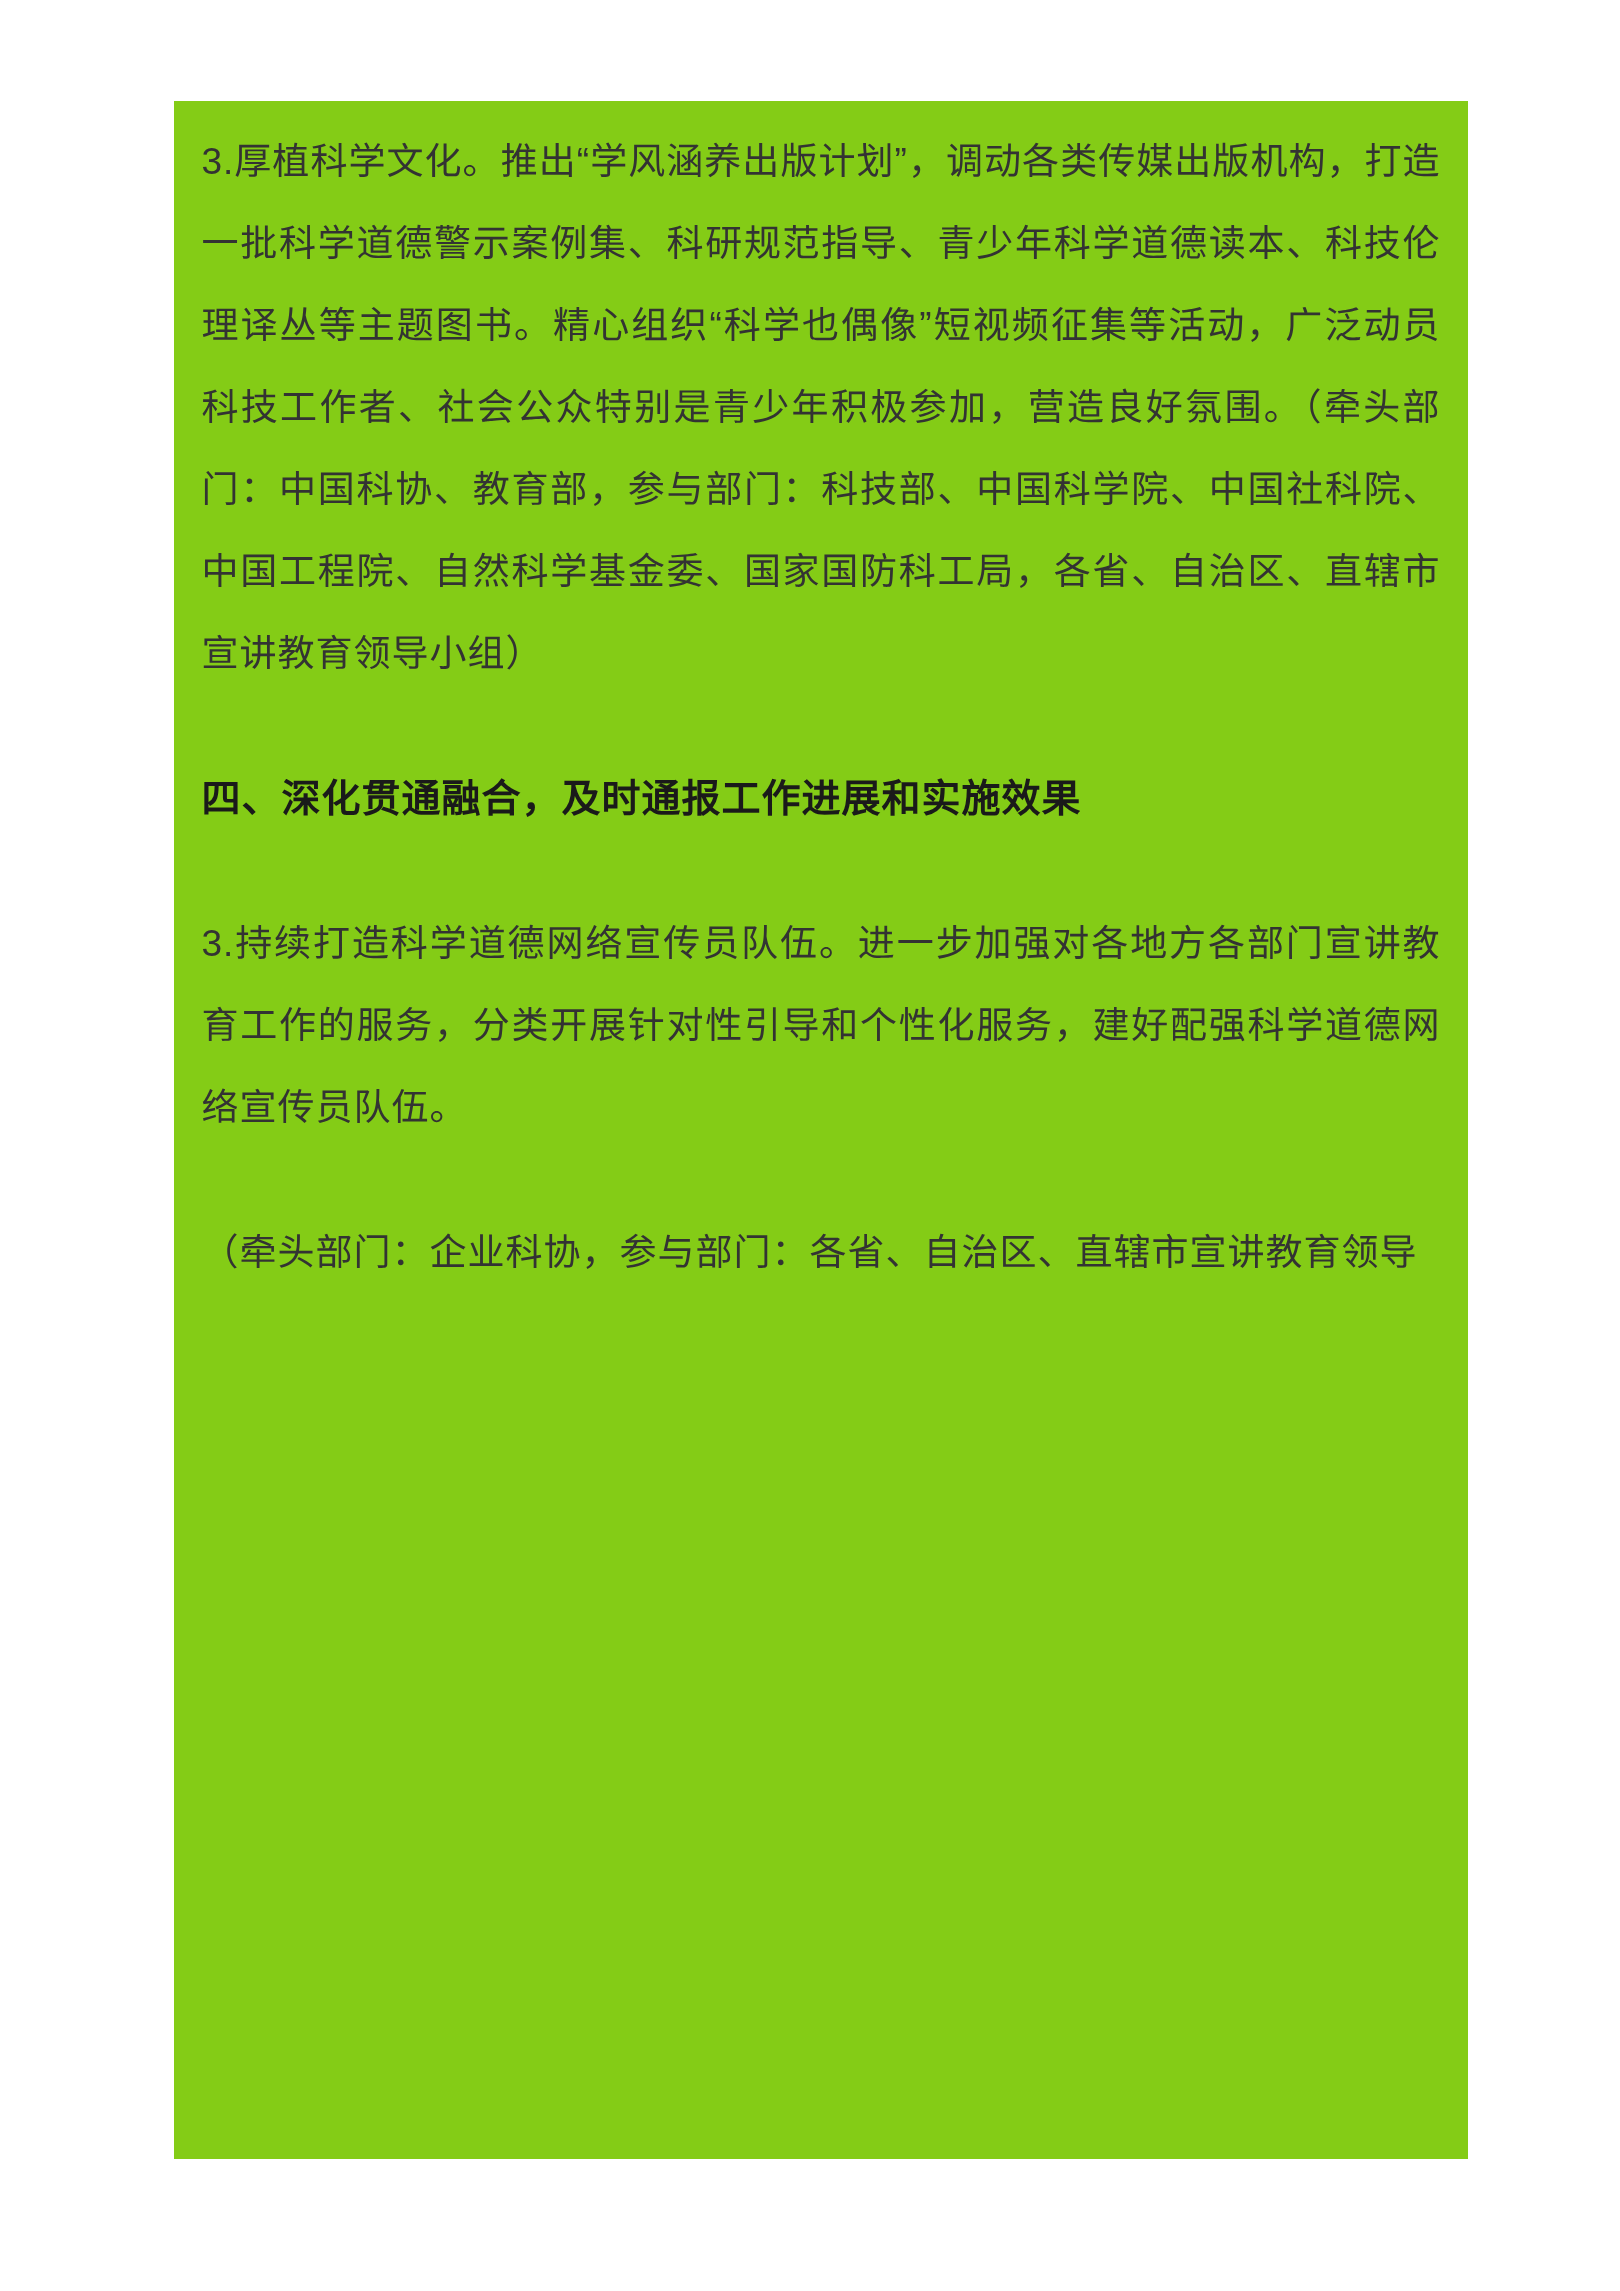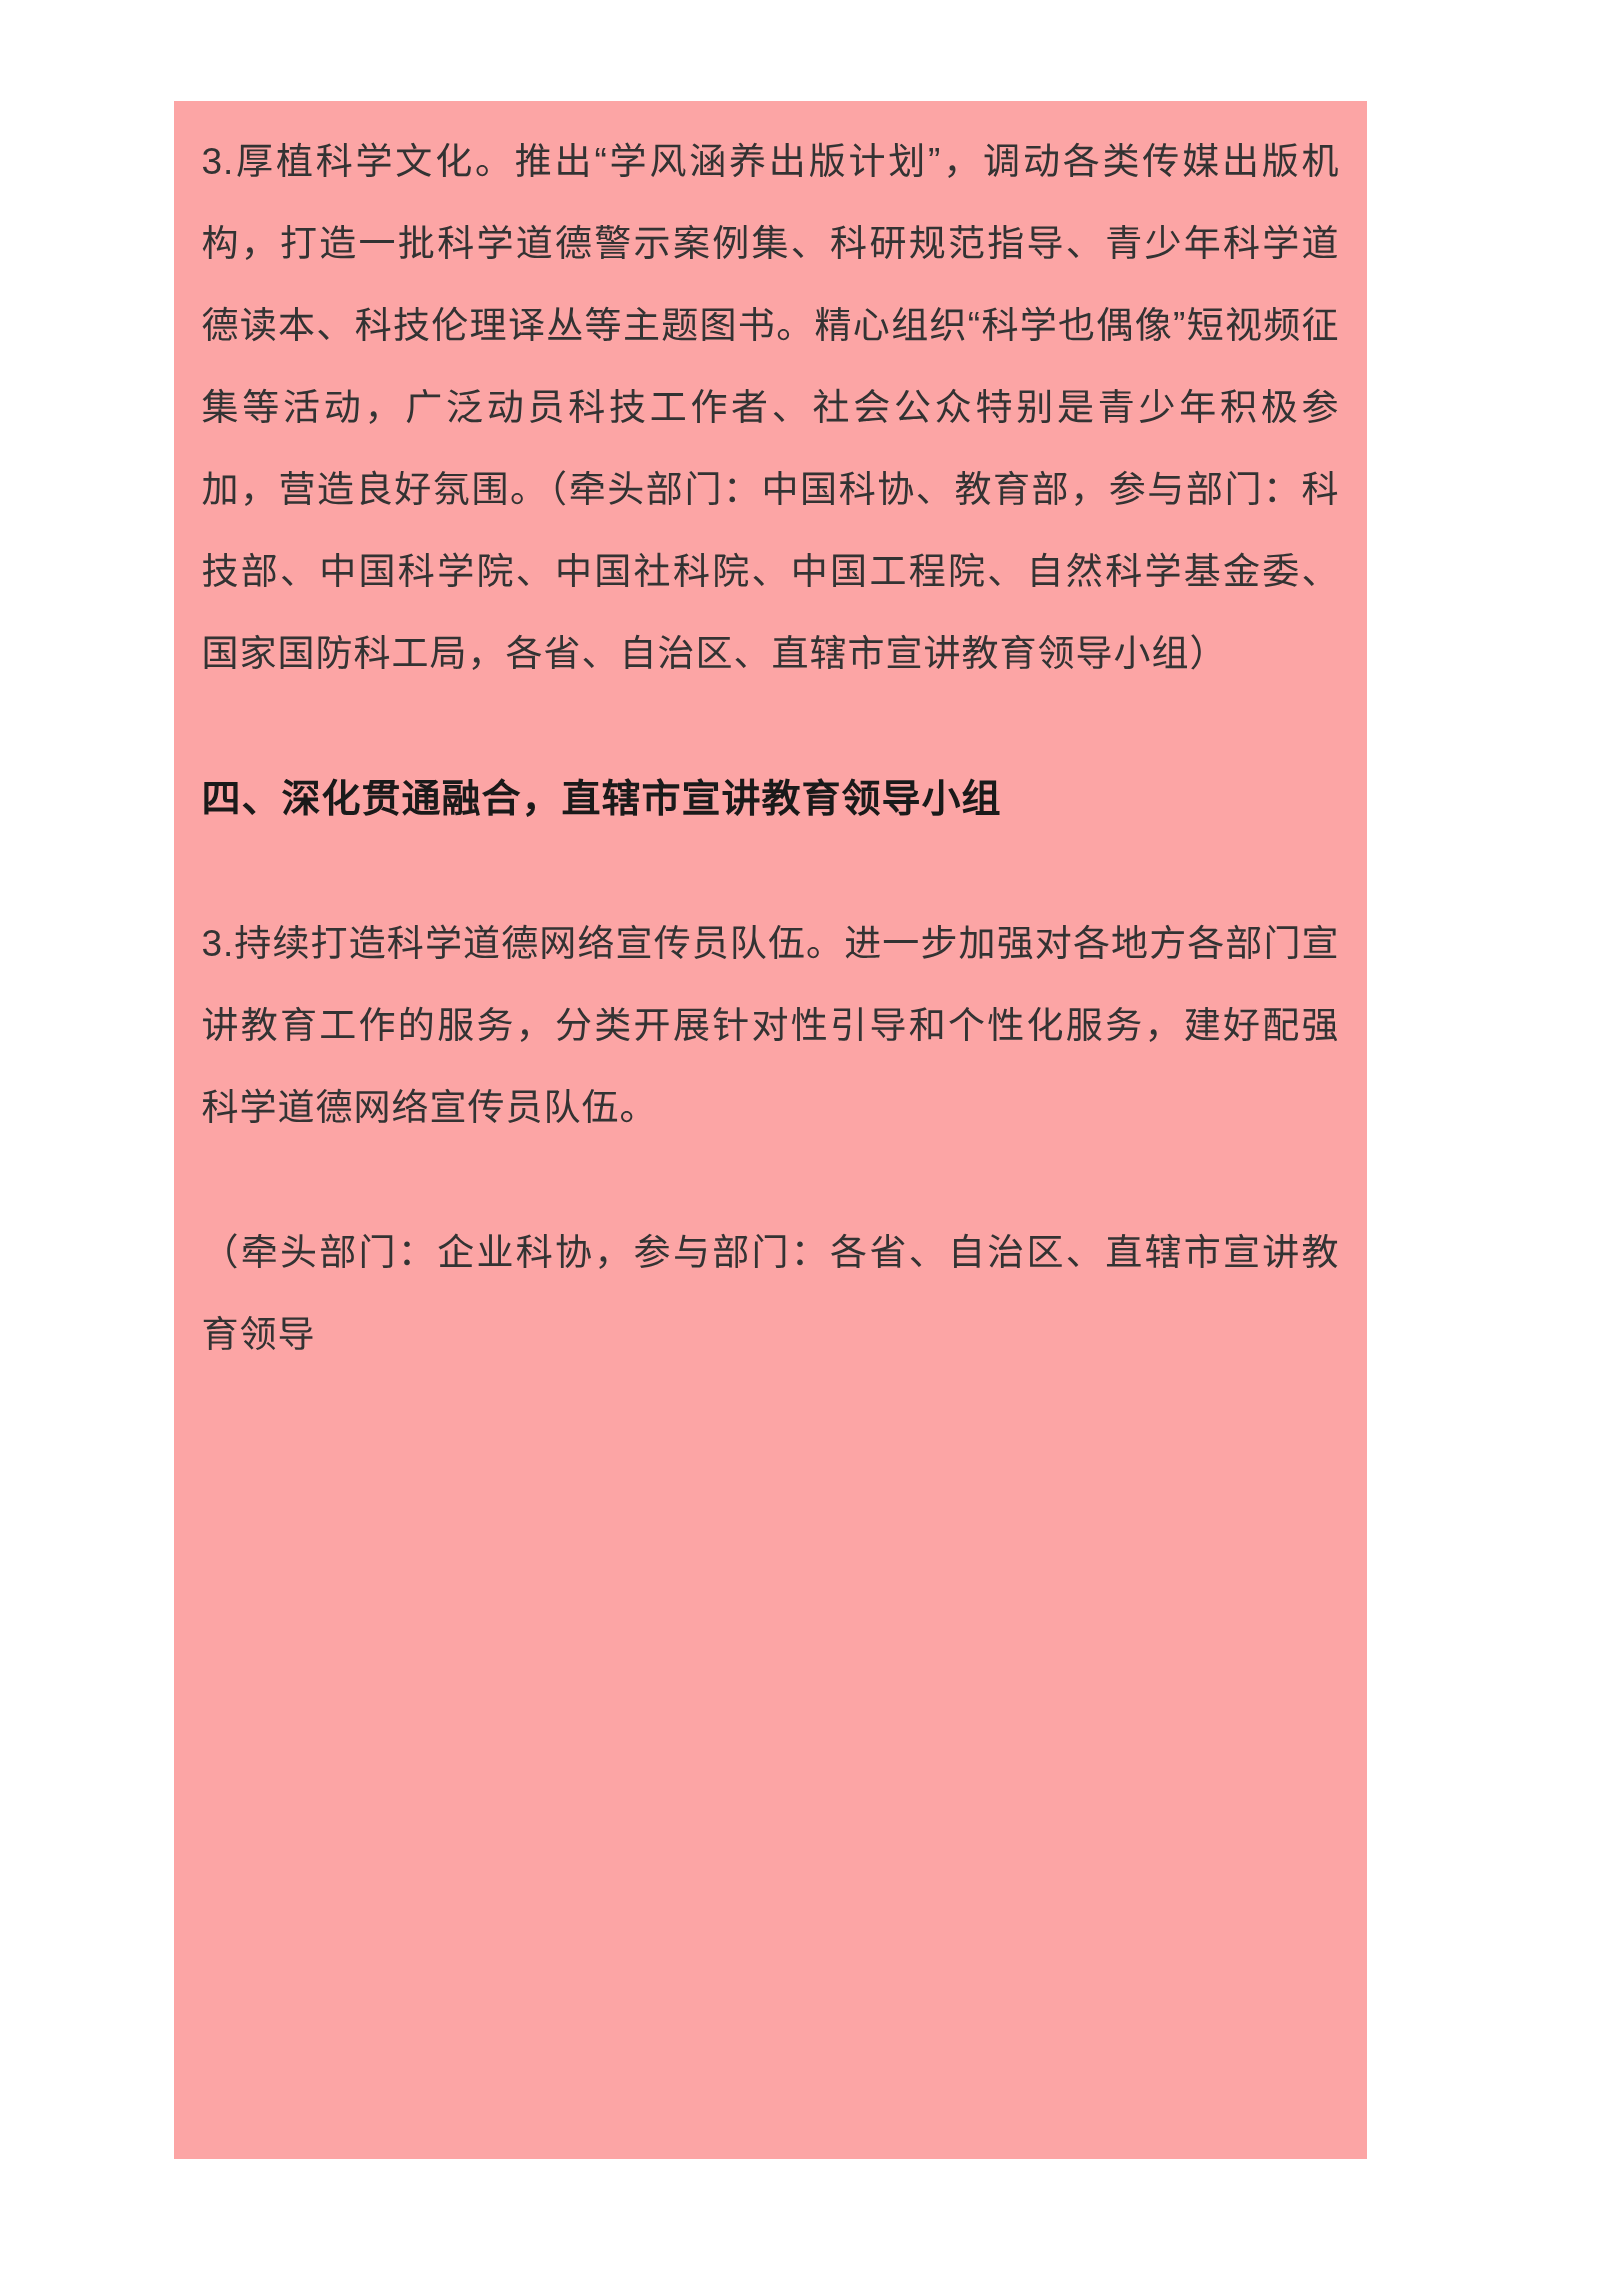--- a/index.html
+++ b/index.html
@@ -10,25 +10,25 @@
     width: 1620px;
     height: 2292px;
     position: relative;
     background: #ffffff;
     font-family: "Liberation Sans", "DejaVu Sans", sans-serif;
   }
   .content-panel {
     position: absolute;
     left: 174px;
     top: 101px;
-    width: 1193px;
+    width: 1294px;
     height: 2058px;
     box-sizing: border-box;
     padding: 19.6px 27.4px;
-    background: #fca5a5;
+    background: #84cc16;
     overflow: hidden;
   }
   .body-para {
     margin: 0 0 63px 0;
     font-size: 37px;
     line-height: 82px;
     letter-spacing: 1px;
     color: #333333;
     text-align: justify;
     text-justify: inter-ideograph;
@@ -43,21 +43,21 @@
     color: #1a1a1a;
     text-align: left;
   }
 </style>
 </head>
 <body>
 
 <div class="content-panel">
   <p class="body-para">3.厚植科学文化。推出“学风涵养出版计划”，调动各类传媒出版机构，打造一批科学道德警示案例集、科研规范指导、青少年科学道德读本、科技伦理译丛等主题图书。精心组织“科学也偶像”短视频征集等活动，广泛动员科技工作者、社会公众特别是青少年积极参加，营造良好氛围。（牵头部门：中国科协、教育部，参与部门：科技部、中国科学院、中国社科院、中国工程院、自然科学基金委、国家国防科工局，各省、自治区、直辖市宣讲教育领导小组）</p>
 
-  <h2 class="section-heading">四、深化贯通融合，直辖市宣讲教育领导小组</h2>
+  <h2 class="section-heading">四、深化贯通融合，及时通报工作进展和实施效果</h2>
 
 
 
   <p class="body-para">3.持续打造科学道德网络宣传员队伍。进一步加强对各地方各部门宣讲教育工作的服务，分类开展针对性引导和个性化服务，建好配强科学道德网络宣传员队伍。</p>
 
   <p class="body-para">（牵头部门：企业科协，参与部门：各省、自治区、直辖市宣讲教育领导</p>
 </div>
 
 
 </body></html>

